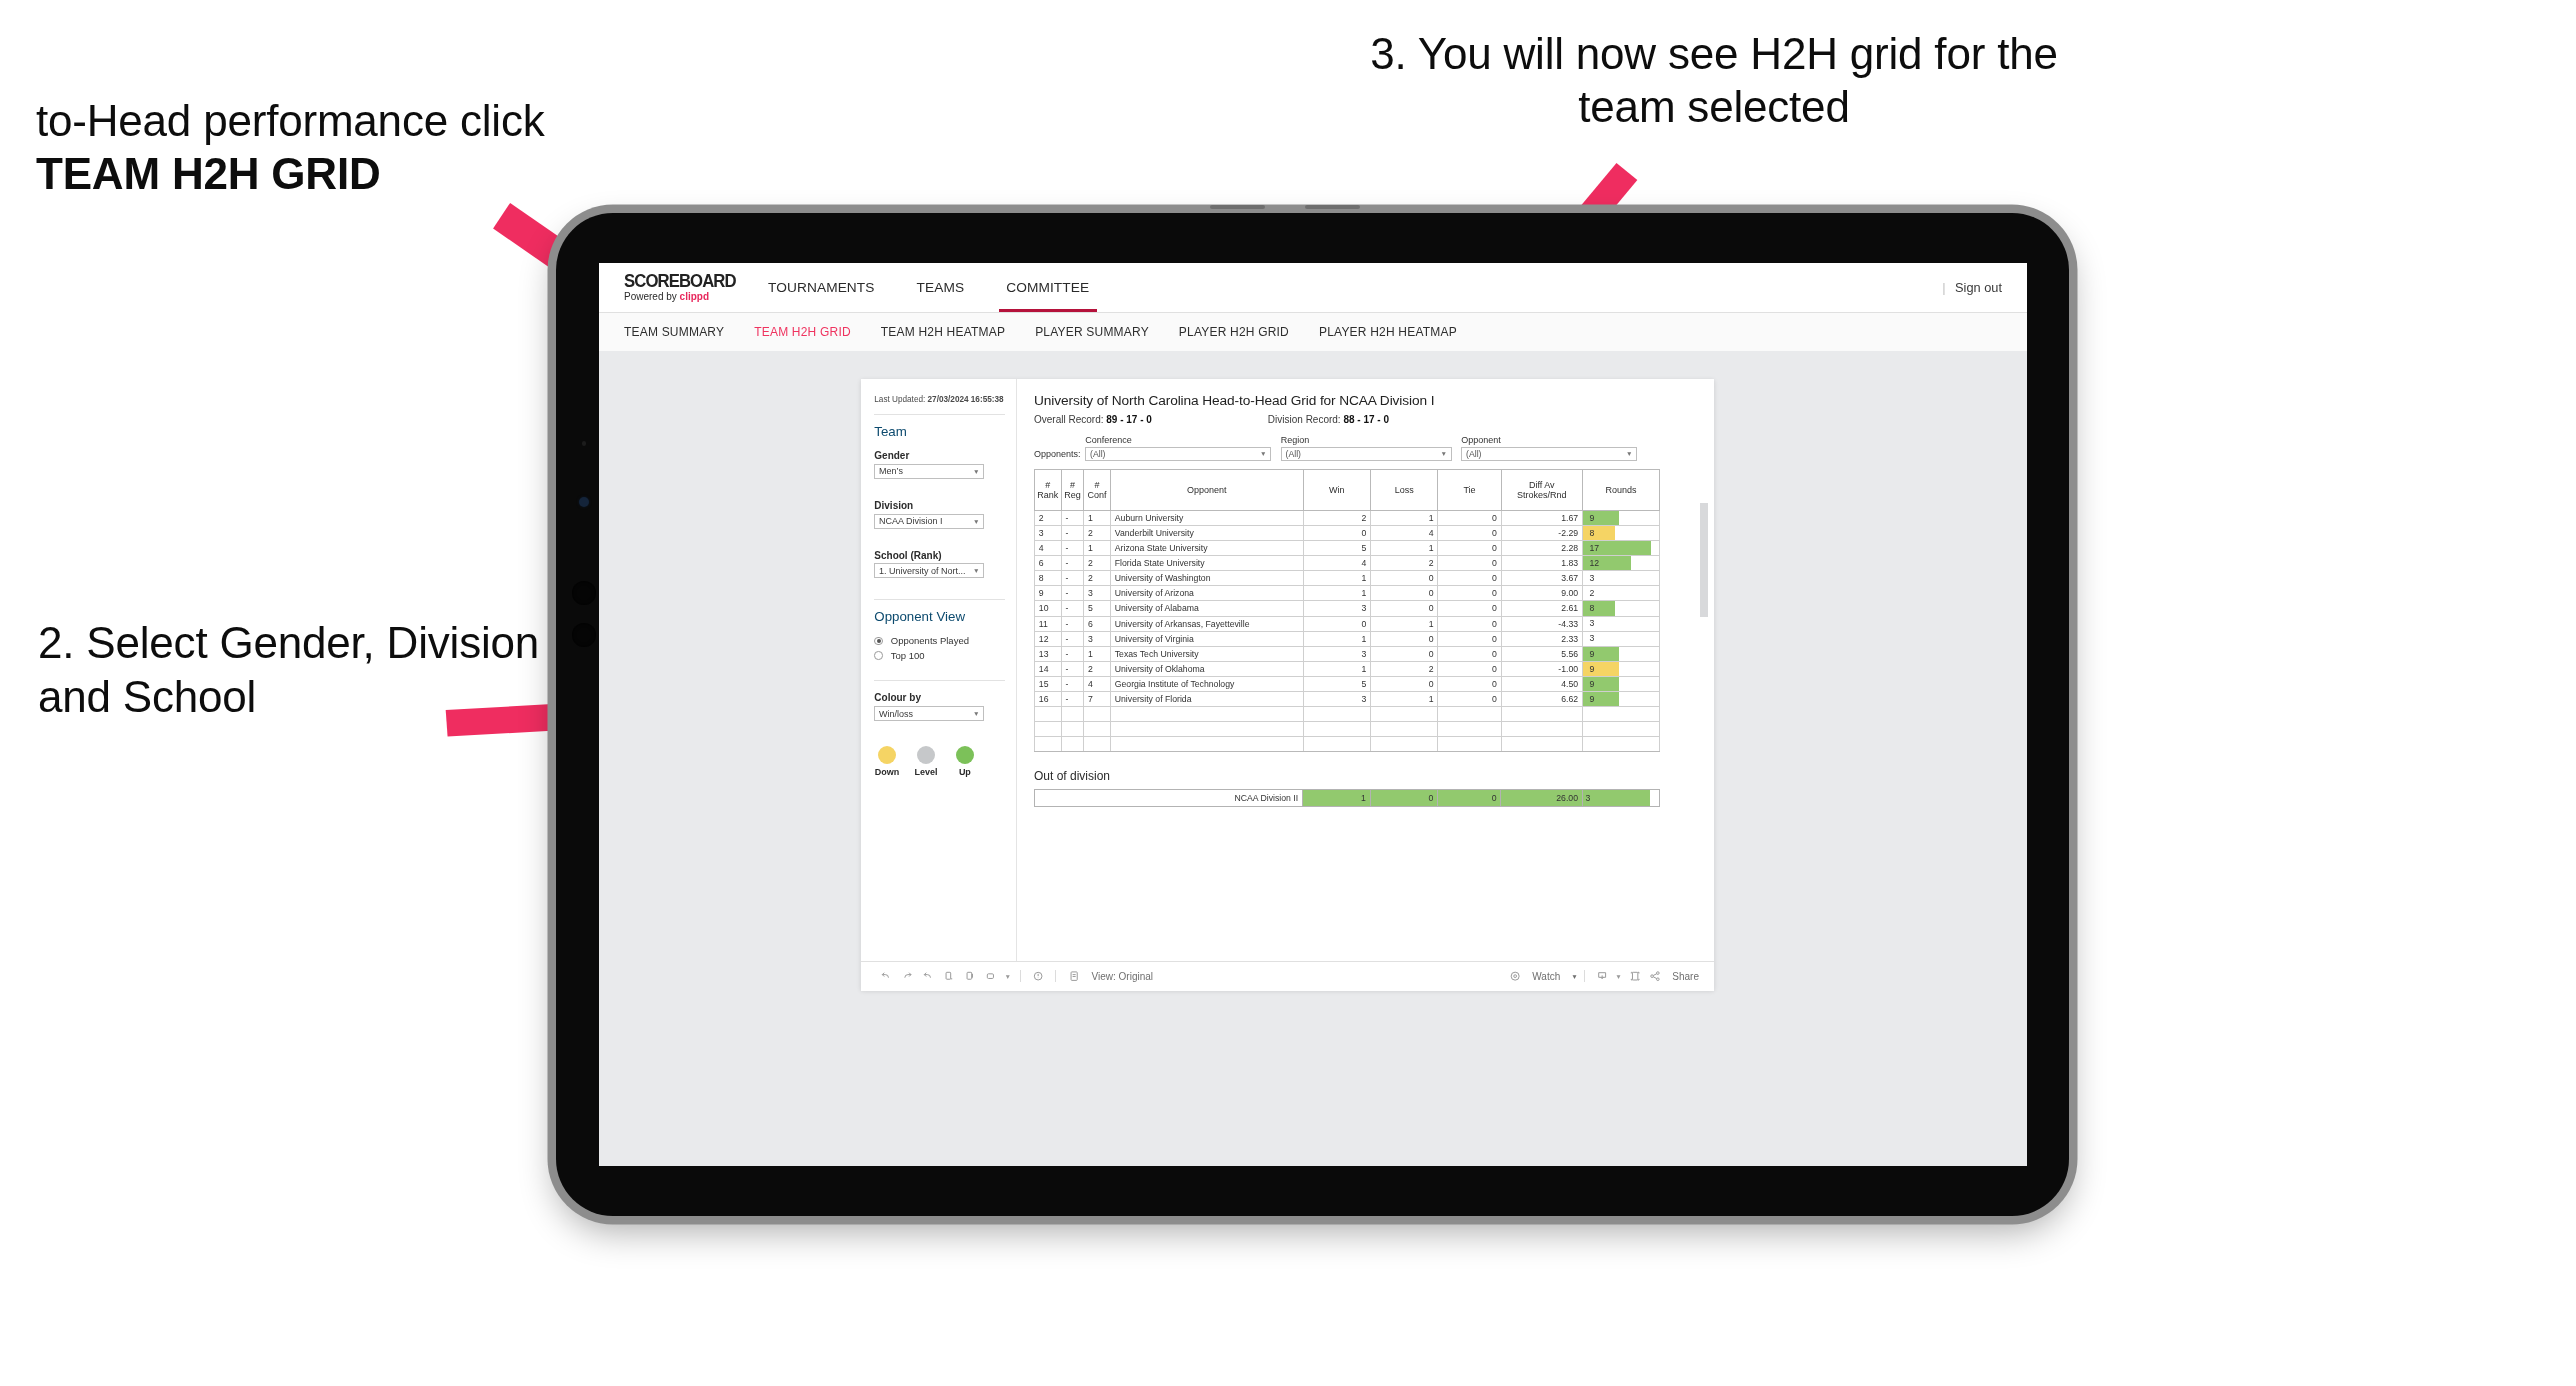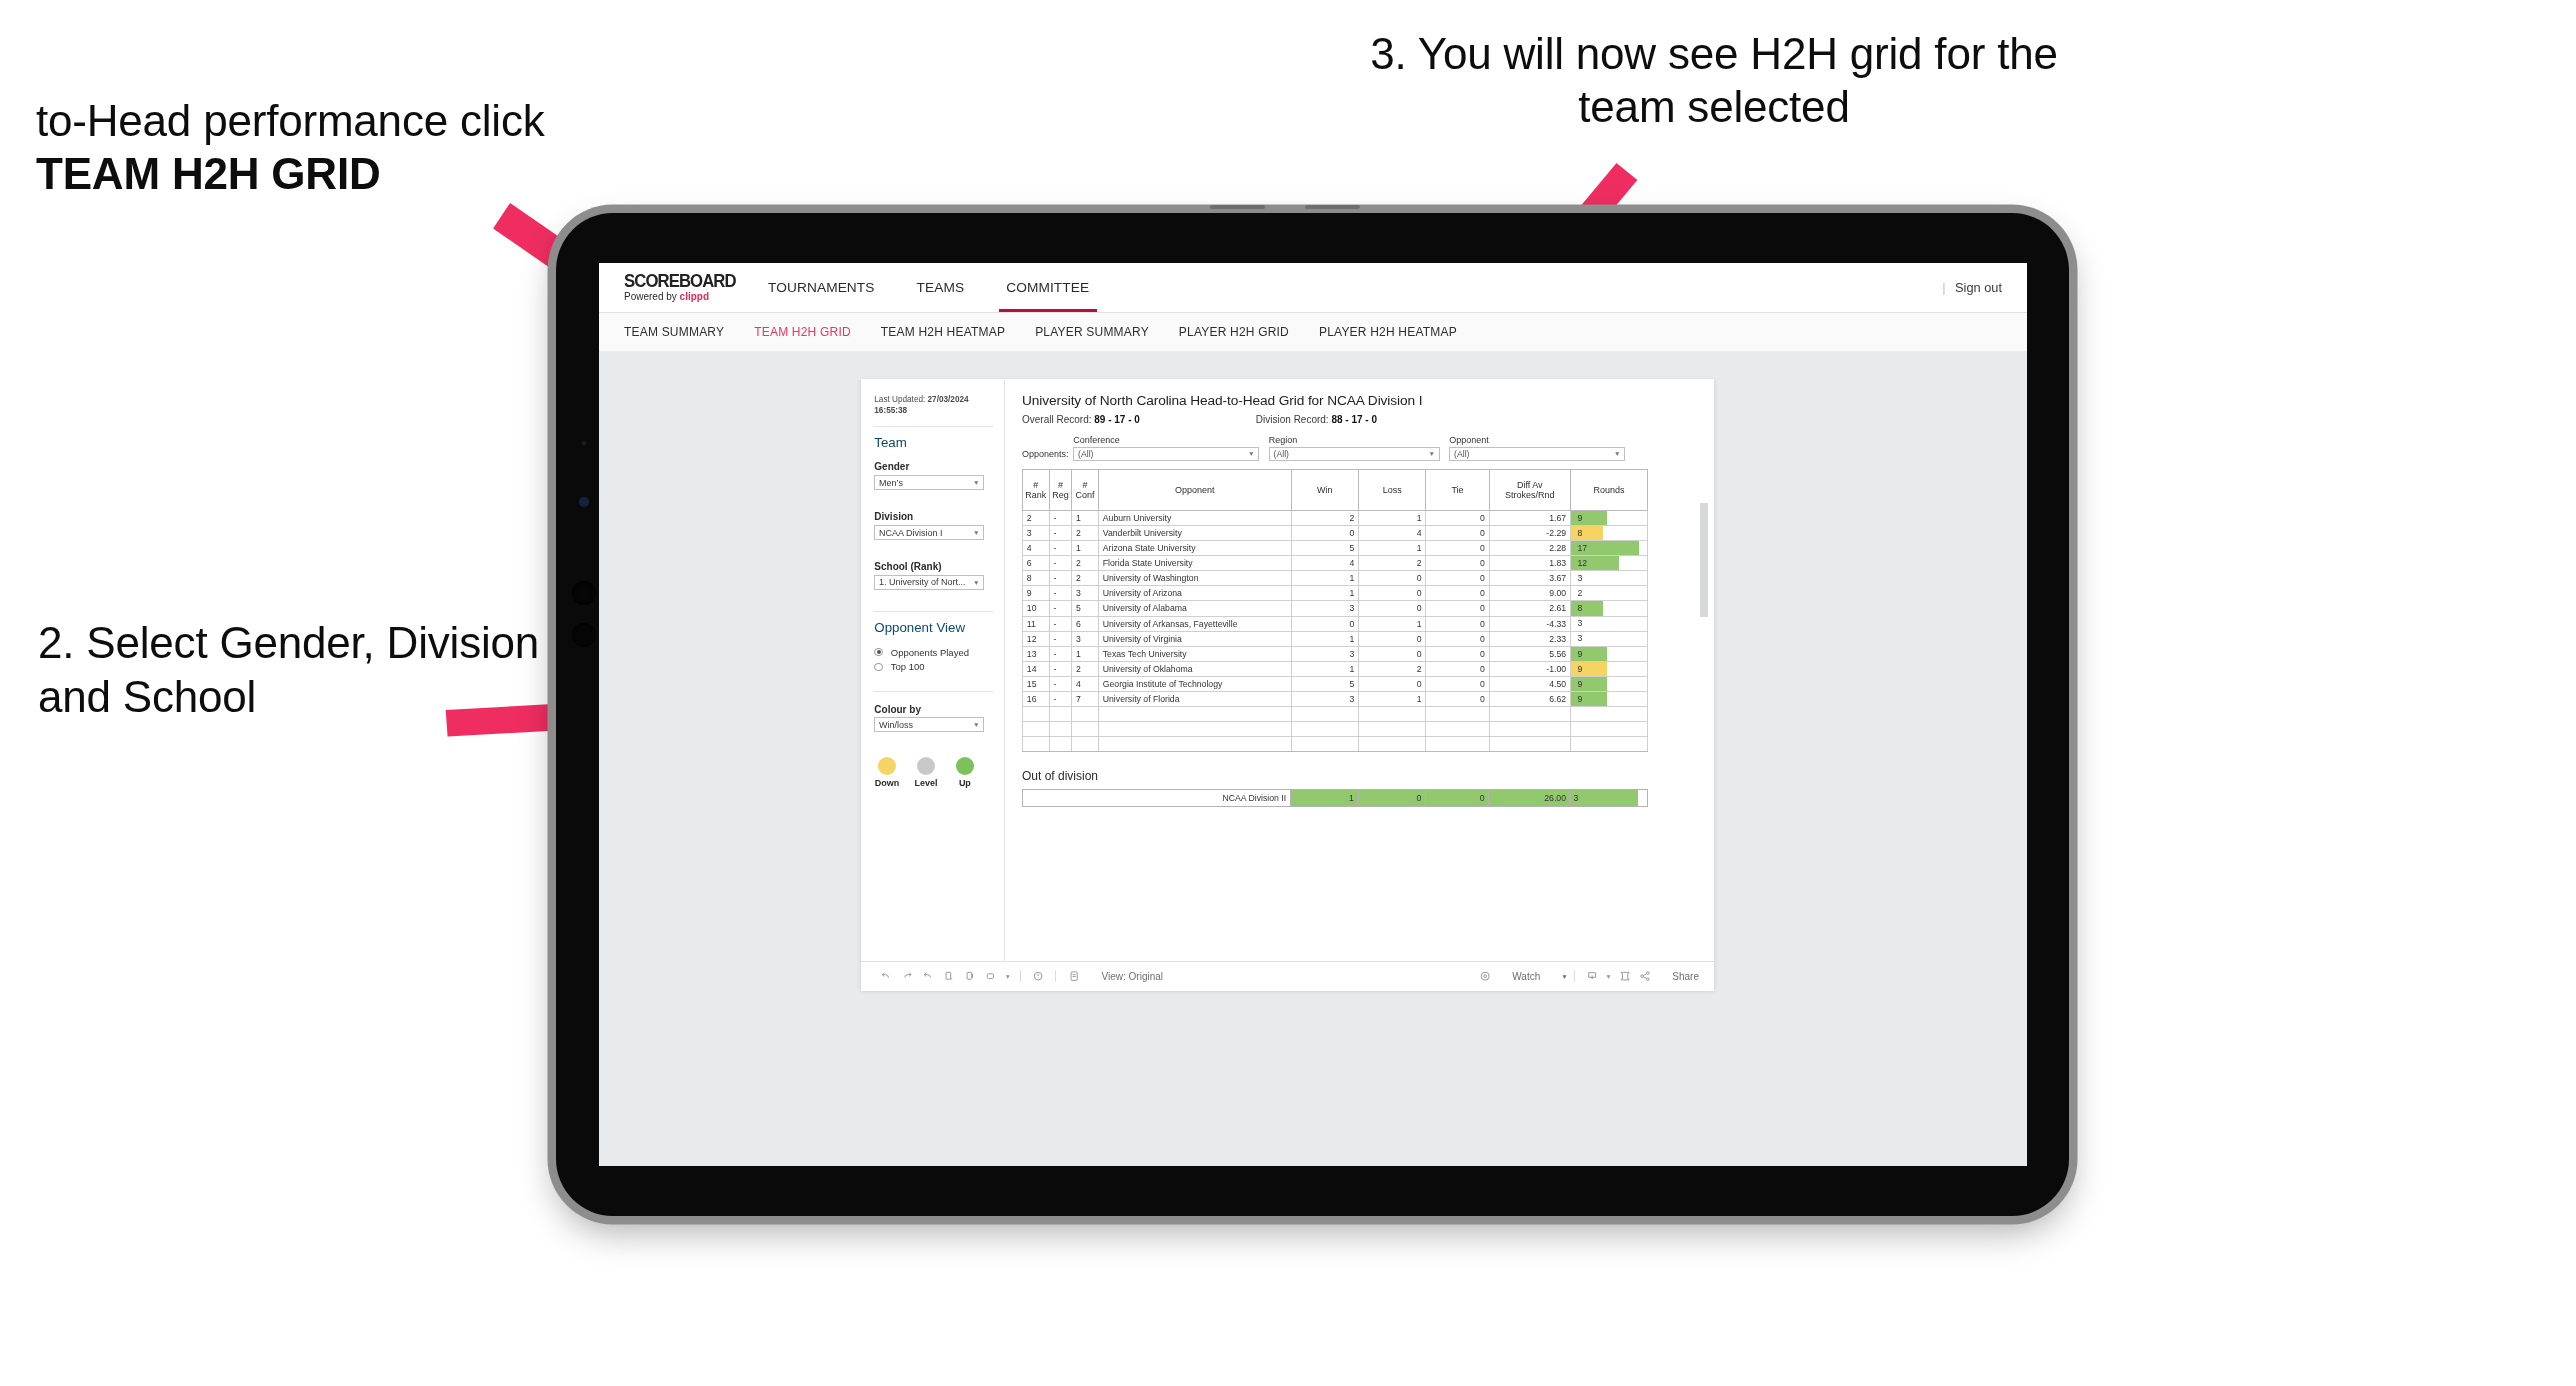--- a/index.html
+++ b/index.html
@@ -59,21 +59,21 @@
 
   
   .canvas{position:absolute;top:88px;left:0;right:0;bottom:0;background:#e9eaec;}
 
   
   .card{position:absolute;left:262px;top:27.5px;width:853px;height:612px;background:#fff;
     box-shadow:0 0.9px 4.7px rgba(0,0,0,.13);display:flex;flex-direction:column;}
   .card-body{flex:1;display:flex;min-height:0;}
 
   
-  .side{width:144px;border-right:0.9px solid #e4e4e4;padding:15px 0 0 13.3px;box-sizing:border-box;
+  .side{width:156px;border-right:0.9px solid #e4e4e4;padding:15px 0 0 13.3px;box-sizing:border-box;
         font-size:9.5px;color:#333;}
   .lastupd{font-size:8.2px;color:#4a4a4a;line-height:1.38;margin-bottom:9.5px;padding-right:7.6px;}
   .lastupd b{font-weight:bold;}
   .hr{height:0.9px;background:#e2e2e2;margin:8.5px 11.4px 8.5px 0;}
   .sec-title{font-size:13.3px;color:#0c4a6e;margin:8.5px 0 11.4px;font-weight:normal;}
   .fld-label{font-size:10px;font-weight:bold;color:#2b2b2b;margin-bottom:2.8px;}
   .ddown{width:110px;height:15px;border:0.9px solid #bfbfbf;background:#fff;display:flex;
     align-items:center;padding:0 3.8px;box-sizing:border-box;font-size:9px;color:#3a3a3a;
     margin-bottom:21px;}
   .ddown .txt{flex:1;overflow:hidden;white-space:nowrap;}
@@ -132,21 +132,21 @@
   table.ood td{border:0.9px solid #b3b3b3;padding:0.9px 3.8px;height:14.2px;}
   table.ood td.lbl{text-align:right;background:#fff;width:250px;}
   table.ood td.up{background:#92c96e;text-align:right;}
   table.ood td.rndcell{padding:0;position:relative;background:#fff;}
 
   
   .viztoolbar{height:28.4px;border-top:0.9px solid #e0e0e0;display:flex;align-items:center;
     padding:0 15px;gap:0;background:#fff;color:#9a9a9a;font-size:10px;}
   .viztoolbar .ic{width:21px;height:19px;display:flex;align-items:center;justify-content:center;}
   .viztoolbar .sep{width:0.9px;height:12.3px;background:#dcdcdc;margin:0 6.6px;}
-  .viztoolbar .item{display:flex;align-items:center;gap:21px;color:#6f6f6f;}
+  .viztoolbar .item{display:flex;align-items:center;gap:11px;color:#6f6f6f;}
   .viztoolbar .spacer{flex:1;}
   svg.ti{width:12.3px;height:12.3px;stroke:#9a9a9a;fill:none;stroke-width:1.3;}
 </style>
 </head>
 <body>
 
 <div class="annot" id="annot-1">
   <br>
   <span>to-Head performance click</span>
   <span class="bold">TEAM H2H GRID</span>

